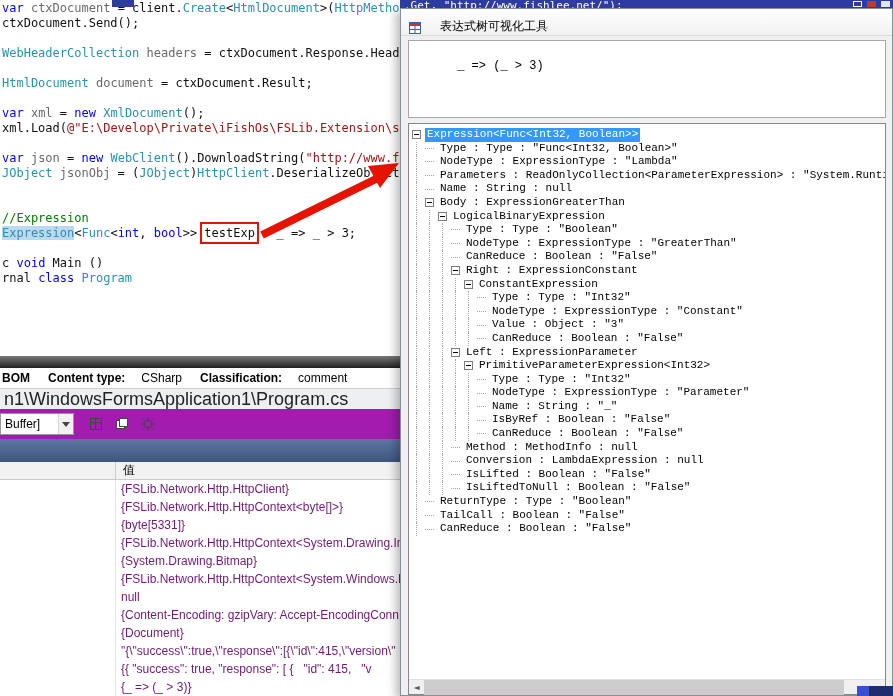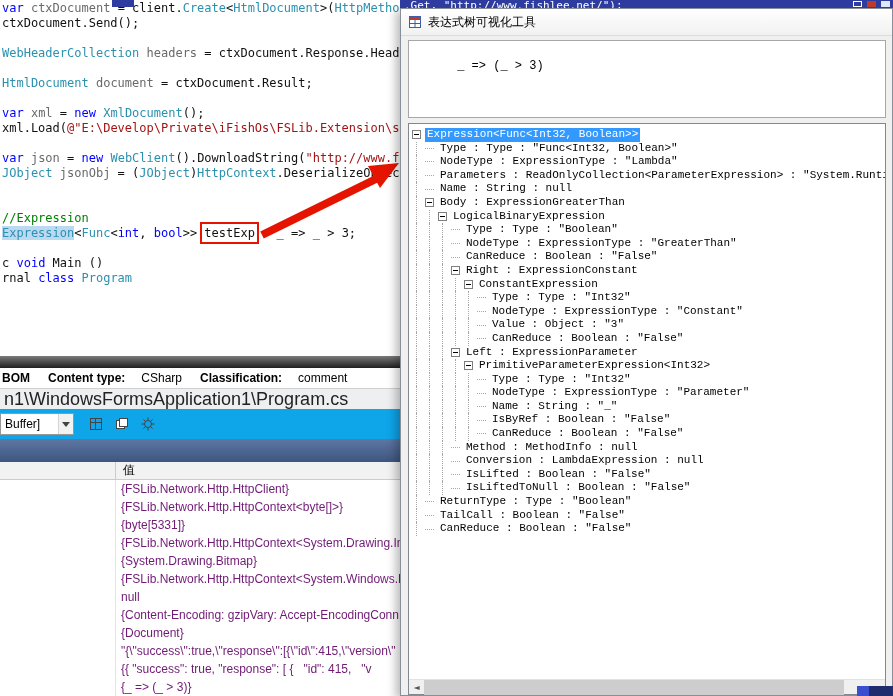--- a/index.html
+++ b/index.html
@@ -19,21 +19,21 @@
 
   
   .splitter{position:absolute;left:0;top:356px;width:400px;height:12px;background:linear-gradient(#7a7a7a,#1f1f1f);z-index:1}
   .statusline{position:absolute;left:0;top:368px;width:400px;height:20px;background:#fff;font-size:12px;
               display:flex;align-items:center;padding-left:2px;white-space:pre;z-index:1}
   .statusline b{font-weight:bold}
   .statusline .grp{margin-left:18px}
   .statusline .val{margin-left:16px}
   .pathbar{position:absolute;left:0;top:388px;width:400px;height:21px;background:#edeff1;border-top:1px solid #cfcfcf;
            font-size:18px;display:flex;align-items:center;padding-left:4px;color:#222;z-index:1}
-  .toolbar{position:absolute;left:0;top:409px;width:400px;height:30px;background:#0ea5e9;display:flex;align-items:center;z-index:1}
+  .toolbar{position:absolute;left:0;top:409px;width:400px;height:30px;background:#a21caf;display:flex;align-items:center;z-index:1}
   .combo{width:74px;height:22px;background:#fff;border:1px solid #979797;display:flex;align-items:center;
          font-size:12px;padding-left:4px;margin-right:10px}
   .combo .arrowbtn{margin-left:auto;width:15px;height:100%;display:flex;align-items:center;justify-content:center;
                    border-left:1px solid #d5d5d5;background:#f2f2f2}
   .tri-down{width:0;height:0;border-left:4px solid transparent;border-right:4px solid transparent;border-top:5px solid #444}
   .tbtn{width:24px;height:22px;display:flex;align-items:center;justify-content:center;margin-right:2px}
   .navybar{position:absolute;left:0;top:439px;width:400px;height:23px;background:linear-gradient(#5d76a3,#3e567f);z-index:1}
   .gridhead{position:absolute;left:0;top:462px;width:400px;height:18px;background:#f2f2f2;border-bottom:1px solid #cccccc;
             font-size:12px;z-index:1}
   .gridhead .vcell{position:absolute;left:115px;top:0;bottom:0;right:0;border-left:1px solid #cccccc;
@@ -52,21 +52,21 @@
   .si2{background:#c0392b}
   .si3{background:#dfe6ff}
   .topfrag{position:absolute;left:112px;top:0;width:22px;height:7px;background:#2e3b9f;z-index:6}
   .brfrag{position:absolute;right:0;bottom:0;width:36px;height:10px;background:#1f2c6e;z-index:40}
   .brfrag .lt{position:absolute;left:0;top:0;width:12px;height:10px;background:#3a4fd0}
 
   
   .toolwin{position:absolute;left:400px;top:8px;width:493px;height:688px;background:#f0f0f0;
            border:1px solid #888f98;box-shadow:-4px 3px 9px rgba(0,0,0,.28);z-index:10}
   .twtitle{height:27px;background:linear-gradient(#ffffff,#f1f1f1);border-bottom:1px solid #dcdcdc;
-           display:flex;align-items:center;gap:6px;padding-left:7px;font-size:12px;color:#000}
+           display:flex;align-items:flex-end;gap:18px;padding-left:7px;font-size:12px;color:#000}
   .lambdabox{position:absolute;left:7px;top:31px;width:478px;height:78px;background:#fff;border:1px solid #a7a7a7;
              font-family:Liberation Mono, monospace;font-size:12px;padding:4px 5px;white-space:pre}
   .treebox{position:absolute;left:7px;top:114px;width:478px;height:572px;background:#fff;border:1px solid #828790}
   .treecontent{position:absolute;left:0;right:0;top:0;bottom:15px;overflow:hidden;padding:4px 0 0 3px;
                font-family:Liberation Mono, monospace;font-size:11px;color:#000}
   .trow{display:flex;align-items:center;height:13.6px;line-height:13.6px;white-space:pre}
   .g{flex:none;width:13px;align-self:stretch;border-left:1px dotted #a8a8a8;transform:translateX(4px)}
   .eb{flex:none;width:9px;height:9px;border:1px solid #7e7e7e;background:#fff;margin-right:4px;position:relative}
   .eb::before{content:"";position:absolute;left:1px;right:1px;top:3px;border-top:1px solid #000}
   .ld{flex:none;width:9px;height:0;border-top:1px dotted #a8a8a8;margin-right:4px}
@@ -92,21 +92,21 @@
         <div class="code-line"><span class="tk-pl">ctxDocument.Send();</span></div>
         <div class="code-line"></div>
         <div class="code-line"><span class="tk-type">WebHeaderCollection</span><span class="tk-pl"> </span><span class="tk-gray">headers</span><span class="tk-pl"> = ctxDocument.Response.Headers;</span></div>
         <div class="code-line"></div>
         <div class="code-line"><span class="tk-type">HtmlDocument</span><span class="tk-pl"> </span><span class="tk-gray">document</span><span class="tk-pl"> = ctxDocument.Result;</span></div>
         <div class="code-line"></div>
         <div class="code-line"><span class="tk-kw">var</span><span class="tk-pl"> </span><span class="tk-gray">xml</span><span class="tk-pl"> = </span><span class="tk-kw">new</span><span class="tk-pl"> </span><span class="tk-type">XmlDocument</span><span class="tk-pl">();</span></div>
         <div class="code-line"><span class="tk-pl">xml.Load(</span><span class="tk-str">@"E:\Develop\Private\iFishOs\FSLib.Extension\src</span></div>
         <div class="code-line"></div>
         <div class="code-line"><span class="tk-kw">var</span><span class="tk-pl"> </span><span class="tk-gray">json</span><span class="tk-pl"> = </span><span class="tk-kw">new</span><span class="tk-pl"> </span><span class="tk-type">WebClient</span><span class="tk-pl">().DownloadString(</span><span class="tk-str">"http://www.fis</span></div>
-        <div class="code-line"><span class="tk-type">JObject</span><span class="tk-pl"> </span><span class="tk-gray">jsonObj</span><span class="tk-pl"> = (</span><span class="tk-type">JObject</span><span class="tk-pl">)</span><span class="tk-type">HttpContext</span><span class="tk-pl">.DeserializeObject</span></div>
+        <div class="code-line"><span class="tk-type">JObject</span><span class="tk-pl"> </span><span class="tk-gray">jsonObj</span><span class="tk-pl"> = (</span><span class="tk-type">JObject</span><span class="tk-pl">)</span><span class="tk-type">HttpClient</span><span class="tk-pl">.DeserializeObject</span></div>
         <div class="code-line"></div>
         <div class="code-line"></div>
         <div class="code-line"><span class="tk-com">//Expression</span></div>
         <div class="code-line"><span class="tk-type hl">Expression</span><span class="tk-pl">&lt;</span><span class="tk-type">Func</span><span class="tk-pl">&lt;</span><span class="tk-kw">int</span><span class="tk-pl">, </span><span class="tk-kw">bool</span><span class="tk-pl">&gt;&gt; </span><span class="tk-pl boxed">testExp</span><span class="tk-pl"> = _ =&gt; _ &gt; 3;</span></div>
         <div class="code-line"></div>
         <div class="code-line"><span class="tk-pl">c </span><span class="tk-kw">void</span><span class="tk-pl"> Main ()</span></div>
         <div class="code-line"><span class="tk-pl">rnal </span><span class="tk-kw">class</span><span class="tk-pl"> </span><span class="tk-type">Program</span></div>
       </div>
   </div>
 

